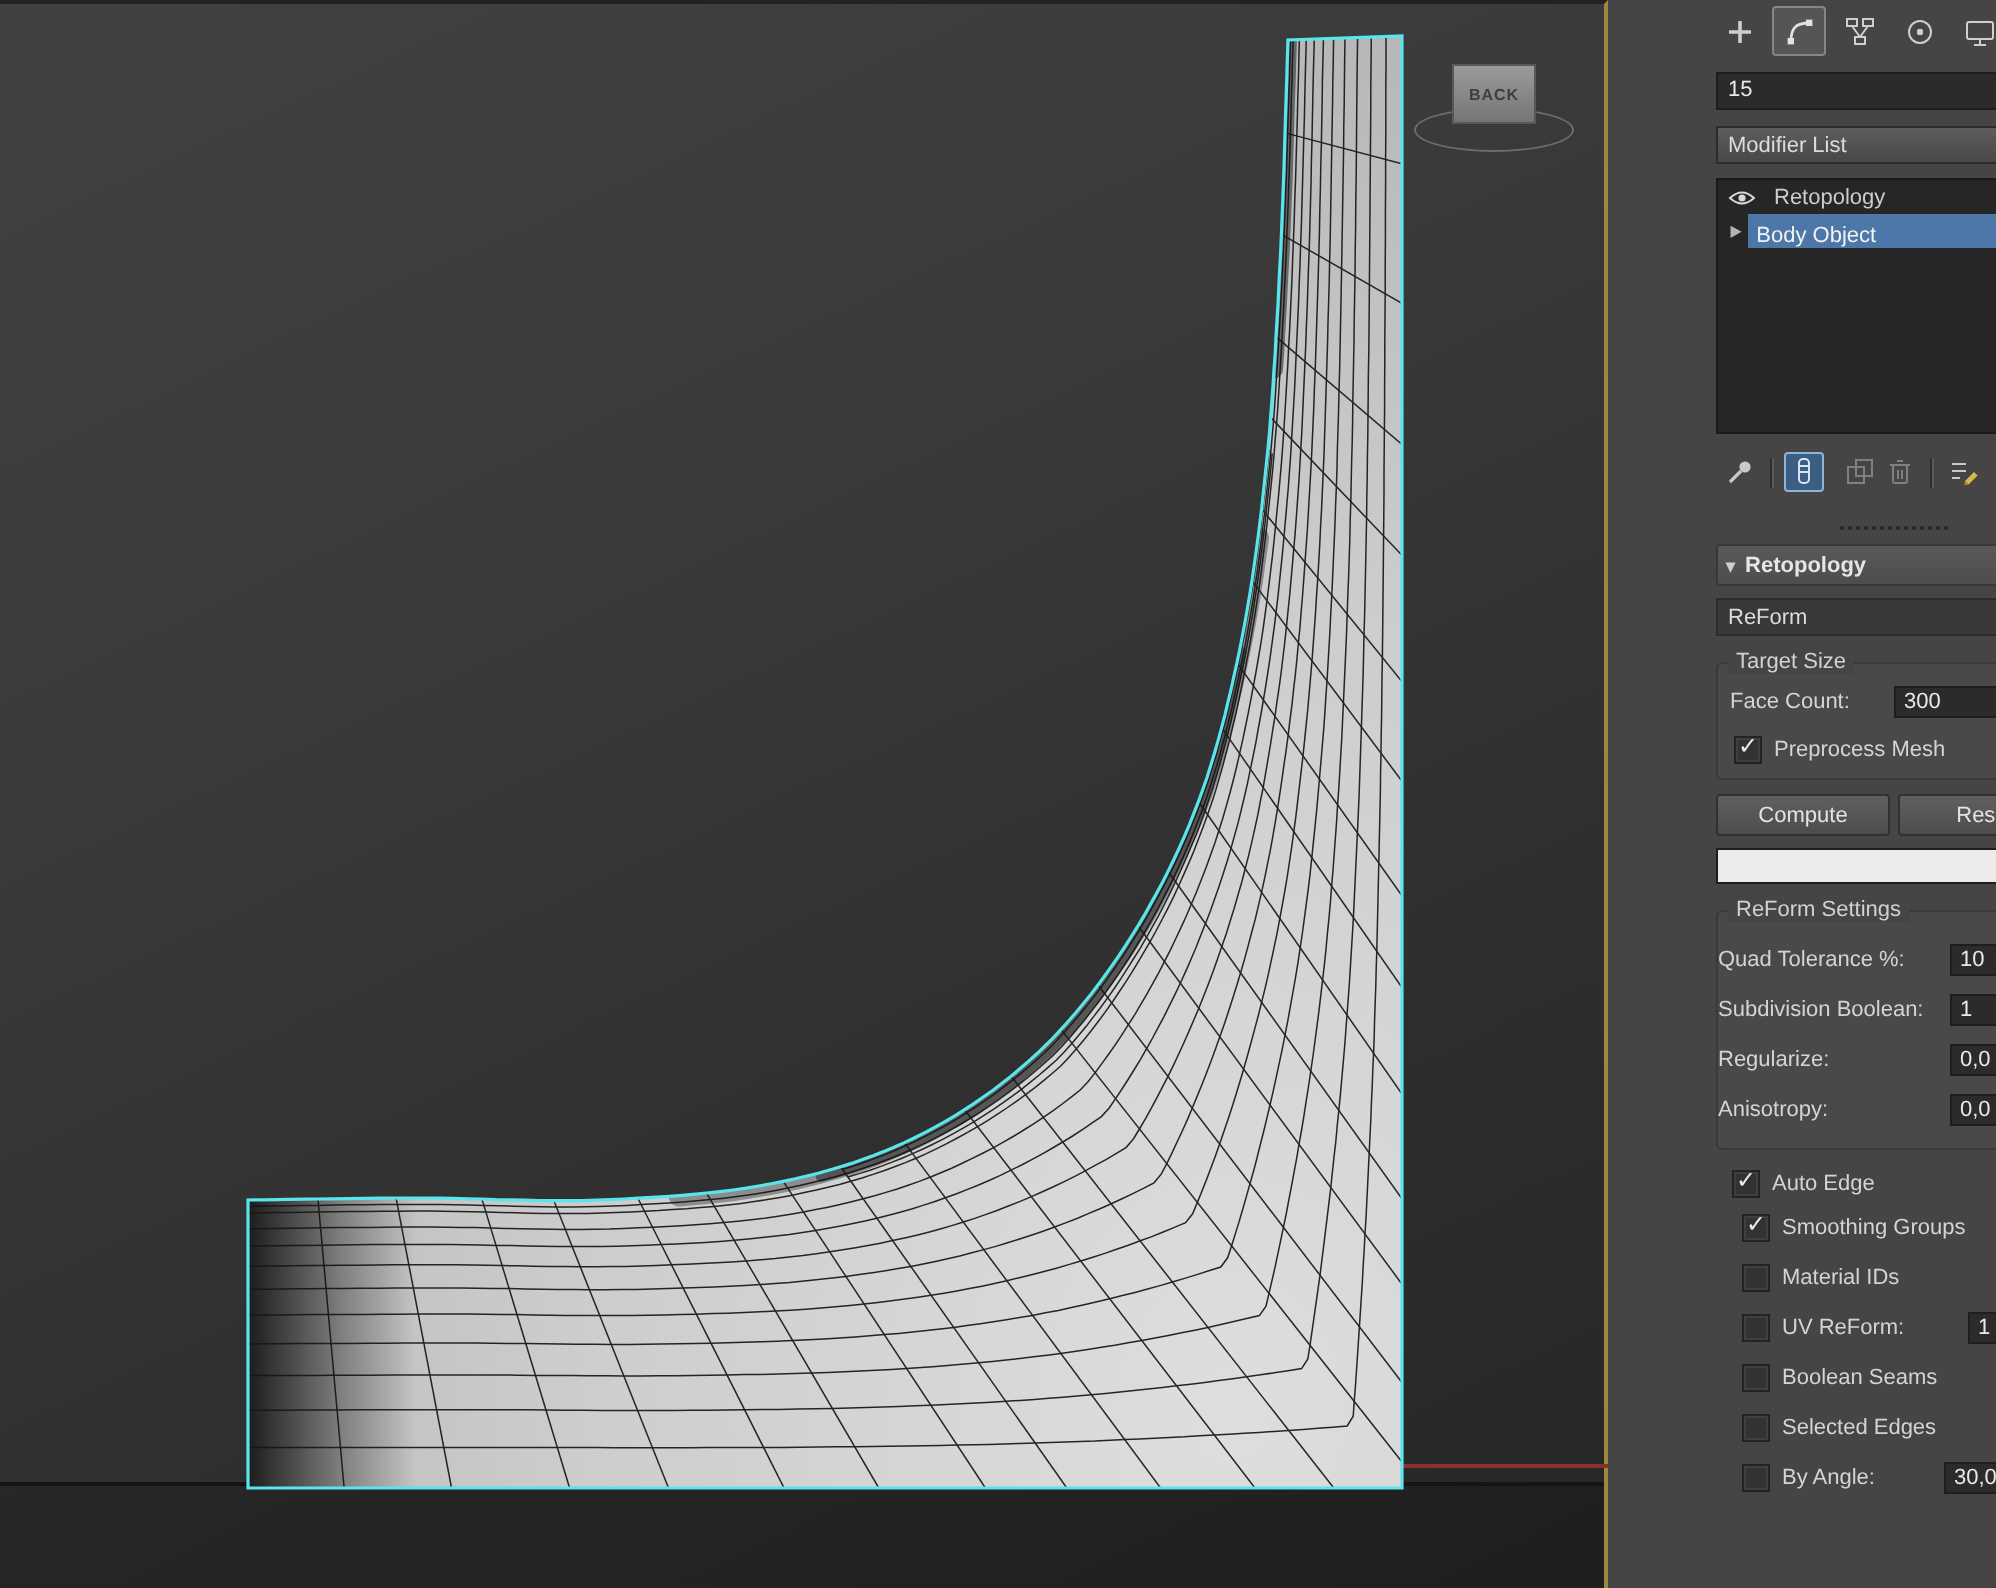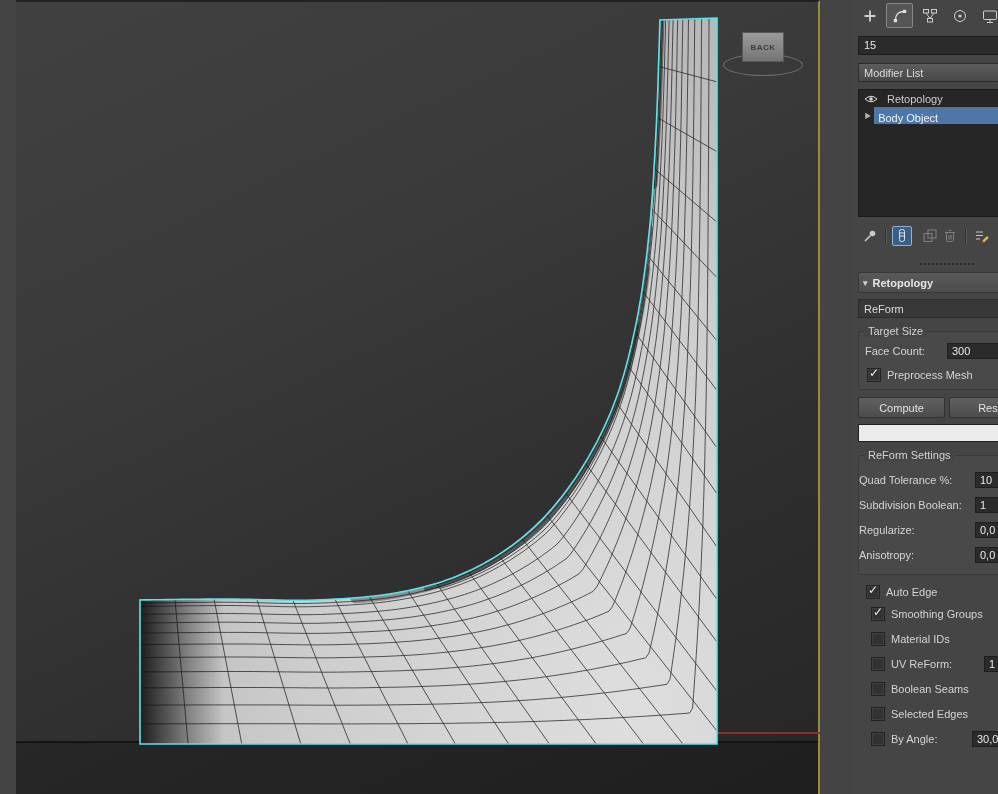--- a/index.html
+++ b/index.html
@@ -1,20 +1,20 @@
 <!DOCTYPE html>
 <html><head>
 <meta charset="utf-8">
 <style>
   html,body{margin:0;padding:0;}
   body{width:998px;height:794px;overflow:hidden;position:relative;background:#444;
        font-family:"Liberation Sans",sans-serif;-webkit-font-smoothing:antialiased;}
 
   
-  #viewport{position:absolute;left:16px;top:0;width:804px;height:794px;
+  #viewport{position:absolute;left:0;top:0;width:804px;height:794px;
     background:linear-gradient(155deg,#414141 0%,#3a3a3a 35%,#2e2e2e 70%,#262626 100%);
     border-top:2px solid #222;box-sizing:border-box;border-right:2px solid #9c8a3c;}
   #groundline{position:absolute;left:0;top:739px;width:100%;height:2px;background:#141414;}
   #belowstrip{position:absolute;left:0;top:741px;bottom:0;width:100%;background:rgba(0,0,0,.18);}
   #redaxis{position:absolute;left:698px;top:730px;width:106px;height:2px;background:#8b2f2f;}
   #mesh{position:absolute;left:0;top:0;}
   #viewcube{position:absolute;left:726px;top:30px;width:40px;height:28px;
     background:linear-gradient(#9b9b9b,#757575);border:1px solid #585858;
     color:#3f3f3f;font-size:8px;font-weight:bold;display:flex;align-items:center;justify-content:center;
     letter-spacing:.5px;z-index:3;}

